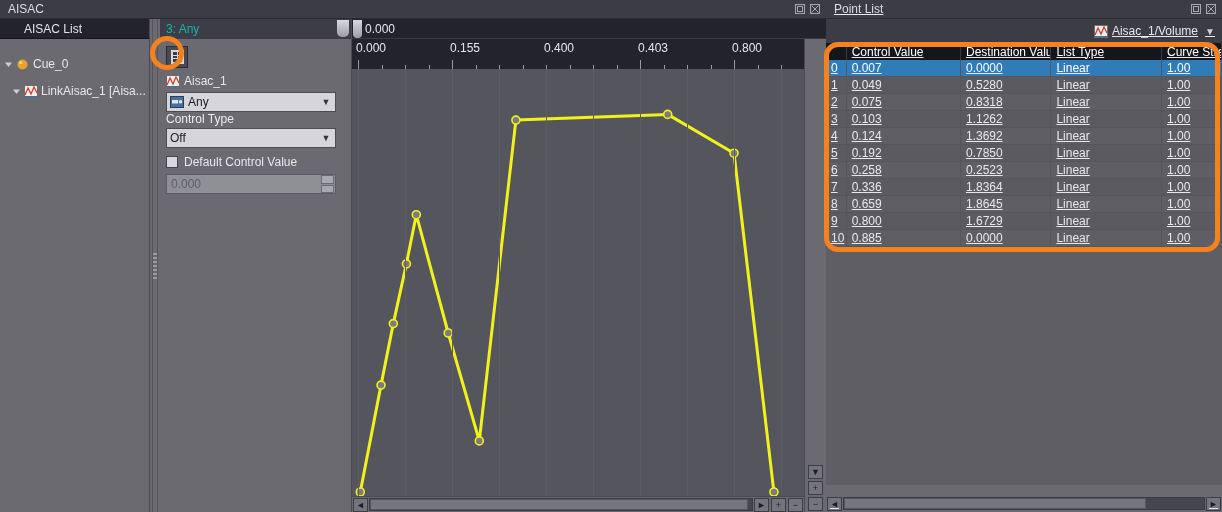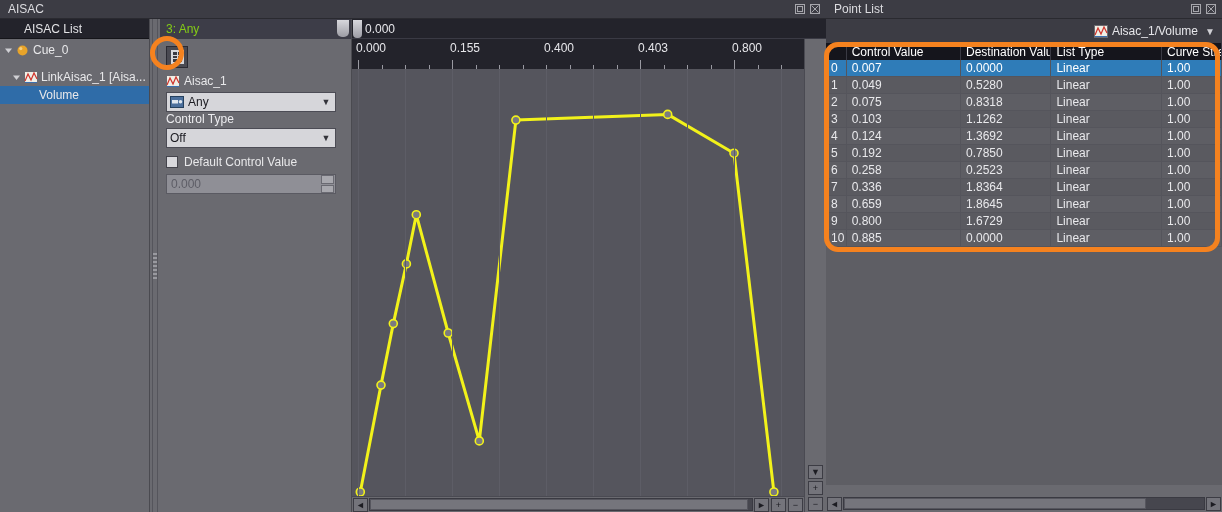--- a/index.html
+++ b/index.html
@@ -23,39 +23,39 @@
   .dock-titlebar .ttl { flex:1; }
   .win-btns { display:flex; gap:3px; padding-right:5px; }
   .win-btn { width:12px; height:12px; position:relative; opacity:.85; }
   .win-btn svg { display:block; }
 
   .dock-body { flex:1; display:flex; min-height:0; }
 
   
   .aisac-list { width:150px; background:#6a6a70; display:flex; flex-direction:column; border-right:1px solid #4a4a50; }
   .col-head { height:20px; background:#23232b; display:flex; align-items:center; padding-left:24px; font-size:12px; color:#e3e3e6; border-bottom:1px solid #15151a;}
-  .tree { flex:1; background:#6a6a70; padding-top:2px; }
+  .tree { flex:1; background:#6a6a70; padding-top:16px; }
   .tree-row { height:18px; display:flex; align-items:center; font-size:12px; padding-left:2px; white-space:nowrap; }
   .tree-row.sel { background:#2f6ca8; }
   .tw { width:13px; display:flex; align-items:center; justify-content:center; flex:0 0 13px;}
   .tw svg{display:block;}
   .ti { width:15px; flex:0 0 15px; display:flex; align-items:center; justify-content:center; }
   .tlabel { padding-left:3px; }
   .indent1 { padding-left:10px;margin-top:9px; }
   .indent2 { padding-left:36px; }
 
   .splitter { width:10px; background:#6a6a70; display:flex; align-items:center; justify-content:center; position:relative; }
   .splitter:before,.splitter:after{content:"";position:absolute;top:0;bottom:0;width:1px;background:#55555c;}
   .splitter:before{left:2px;} .splitter:after{right:2px;}
   .grip { width:4px; height:26px; background:
       repeating-linear-gradient(to bottom,#9a9aa0 0 2px,transparent 2px 4px); z-index:1;}
 
   
   .params { width:192px; background:#6a6a70; display:flex; flex-direction:column; border-right:1px solid #4a4a50; position:relative;}
-  .params-head { height:20px; background:#3d3d48; display:flex; align-items:center; padding-left:6px; color:#84cc16; font-size:12px; position:relative;}
+  .params-head { height:20px; background:#3d3d48; display:flex; align-items:center; padding-left:6px; color:#14b8a6; font-size:12px; position:relative;}
   .params-head .tabpill{ position:absolute; right:2px; top:1px; width:12px; height:17px;
       background:linear-gradient(to bottom,#d7d7dc,#9d9da5); border-radius:0 0 5px 5px;}
   .params-inner { padding:4px 15px 0 6px; }
   .gridbtn-wrap { height:28px; display:flex; align-items:center; }
   .gridbtn {
     width:22px; height:22px; background:#4a4a52; border:1px solid #2b2b33;
     display:flex; align-items:center; justify-content:center;
   }
   .grid-ico { width:13px; height:14px; background:#d8d8dc; padding:2px 2px;
     display:grid; grid-template-columns:1fr 1fr; grid-template-rows:1fr 1fr 1fr; gap:1px;}
@@ -95,21 +95,21 @@
   .sbtn { width:15px; height:14px; margin:0 1px; background:#74747b; border:1px solid #3c3c44;
      display:flex; align-items:center; justify-content:center; color:#1c1c22; font-size:9px;}
   .strack { flex:1; height:13px; background:#46464e; border:1px solid #3a3a42; position:relative;}
   .sthumb { position:absolute; top:0; bottom:0; left:0; width:99%; background:#75757c; border:1px solid #56565e;}
   .vzone { width:22px; background:#6a6a70; display:flex; flex-direction:column; align-items:center; border-left:1px solid #4a4a52; }
   .vzone .spacer{flex:1;}
   .vbtn { width:15px; height:14px; margin:1px 0; background:#74747b; border:1px solid #3c3c44;
      display:flex; align-items:center; justify-content:center; color:#1c1c22; font-size:9px;}
 
   
-  .pl-dock { width:396px; height:512px; background:#5e5e64; display:flex; flex-direction:column;}
+  .pl-dock { width:396px; height:512px; background:#5e5e64; display:flex; flex-direction:column;text-decoration:underline;}
   .pl-sel { height:24px; background:#3c3c44; display:flex; align-items:center; justify-content:flex-end; padding-right:4px; gap:4px;}
   .pl-sel .lbl { display:flex; align-items:center; gap:4px; font-size:12px; color:#e6e6ea;}
   .pl-sel .arw { width:16px; text-align:center; color:#cfcfd4; font-size:10px;}
   .tbl { flex:1; background:#5e5e64; overflow:hidden; }
   .thead { display:flex; height:17px; background:#15151c; font-size:12px; color:#ffffff; }
   .thead .th { display:flex; align-items:center; padding-left:5px; border-right:1px solid #3a3a44; white-space:nowrap; overflow:hidden;}
   .trow { display:flex; height:17px; font-size:12px; color:#e9e9ec; border-bottom:1px solid #55555c;}
   .trow.sel { background:#2f7cb8; color:#fff;}
   .trow .td { display:flex; align-items:center; padding-left:5px; border-right:1px solid #55555c; white-space:nowrap; overflow:hidden;}
   .trow.alt { background:#5a5a60; }
@@ -176,23 +176,20 @@
             <span class="ti">
               <svg width="14" height="13" viewBox="0 0 14 13">
                   <rect x="0.5" y="0.5" width="13" height="12" fill="#f0efe6" stroke="#6a6a70"></rect>
                   <path d="M1 10 L4 3 L7 9 L10 2 L13 8" stroke="#d0342c" fill="none" stroke-width="1.2"></path>
                   <path d="M1 11.5 L13 11.5" stroke="#3a6fb0" stroke-width="1"></path>
                 </svg>
             </span>
             <span class="tlabel">LinkAisac_1 [Aisa...</span>
           </div>
 
-          <div class="tree-row sel indent2">
-            <span class="tlabel">Volume</span>
-          </div>
 
         </div>
       </div>
 
       <div class="splitter">
         <span class="grip"></span>
       </div>
 
       <div class="params">
         <div class="params-head">

